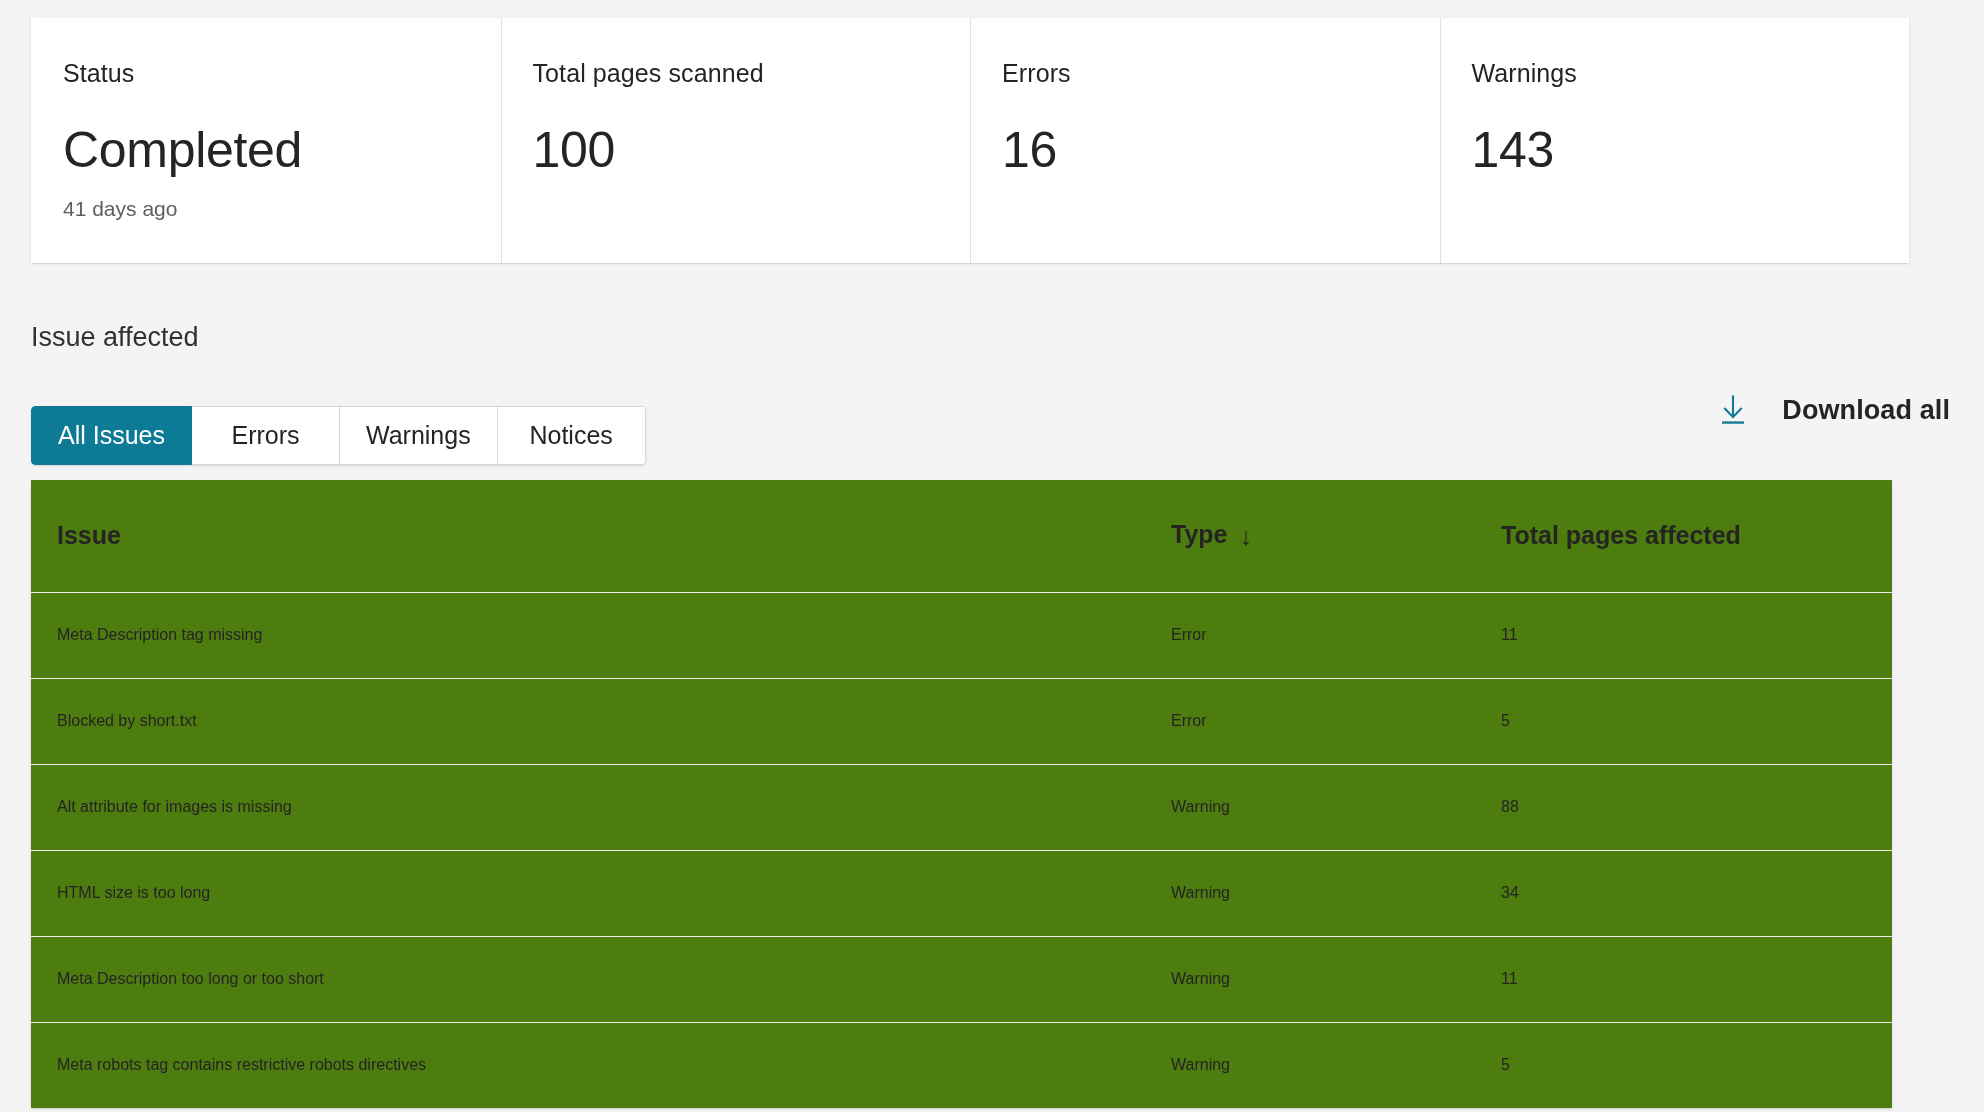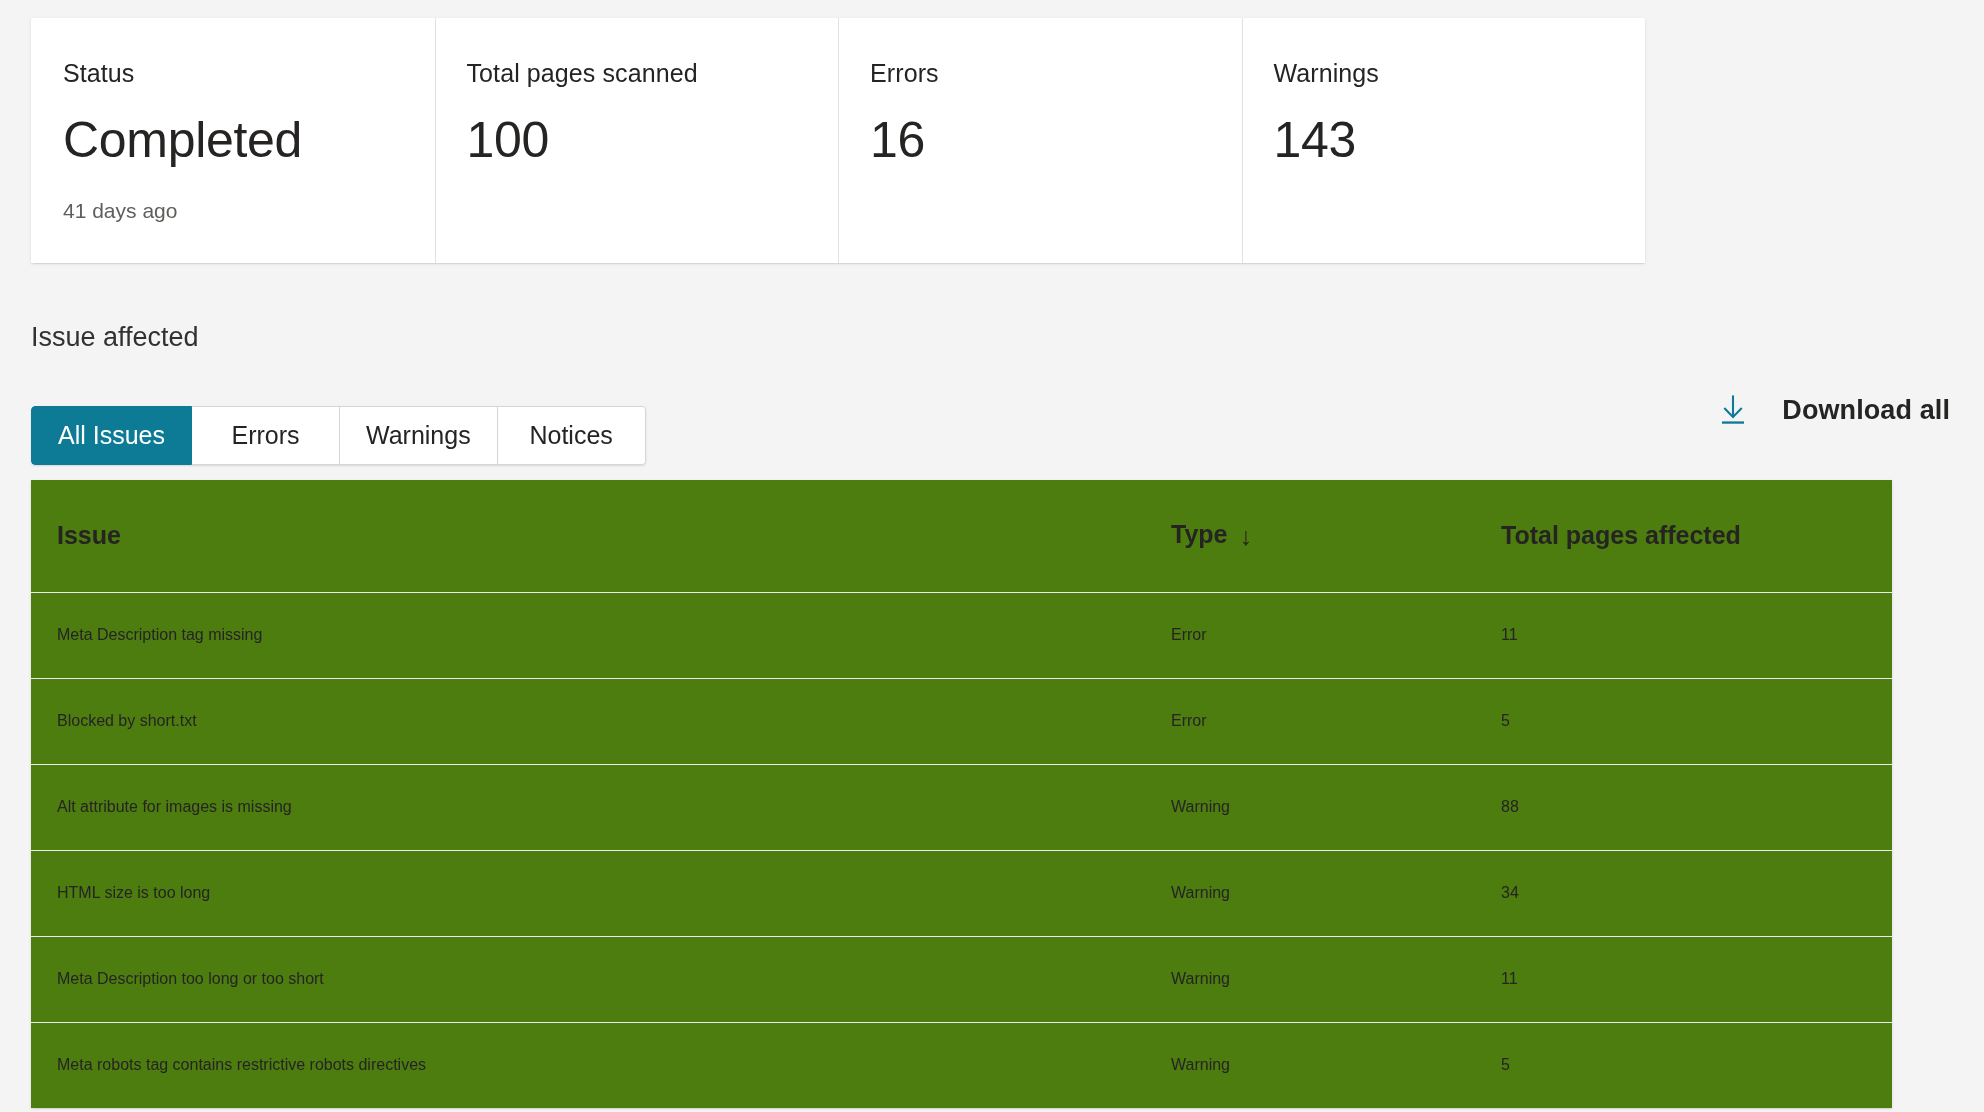--- a/index.html
+++ b/index.html
@@ -21,21 +21,21 @@
     width: 1984px;
     height: 1112px;
     padding: 0;
   }
 
   
   .summary-card {
     position: absolute;
     left: 31px;
     top: 18px;
-    width: 1614px;
+    width: 1878px;
     height: 245px;
     background: #ffffff;
     display: flex;
     box-shadow: 0 1px 3px rgba(0,0,0,0.10), 0 0.5px 1px rgba(0,0,0,0.06);
   }
   .stat {
     flex: 1 1 0;
     padding: 40px 0 0 32px;
     position: relative;
   }
@@ -53,28 +53,28 @@
     line-height: 30px;
     color: #252423;
     font-weight: 400;
     letter-spacing: 0.1px;
   }
   .stat-value {
     font-size: 50px;
     line-height: 60px;
     color: #252423;
     font-weight: 400;
-    margin-top: 22px;
+    margin-top: 32px;
     letter-spacing: -0.3px;
   }
   .stat-sub {
     font-size: 21px;
     line-height: 26px;
     color: #605e5c;
-    margin-top: 28px;
+    margin-top: 16px;
   }
 
   
   .section-title {
     position: absolute;
     left: 31px;
     top: 320px;
     font-size: 27px;
     line-height: 34px;
     color: #323130;

